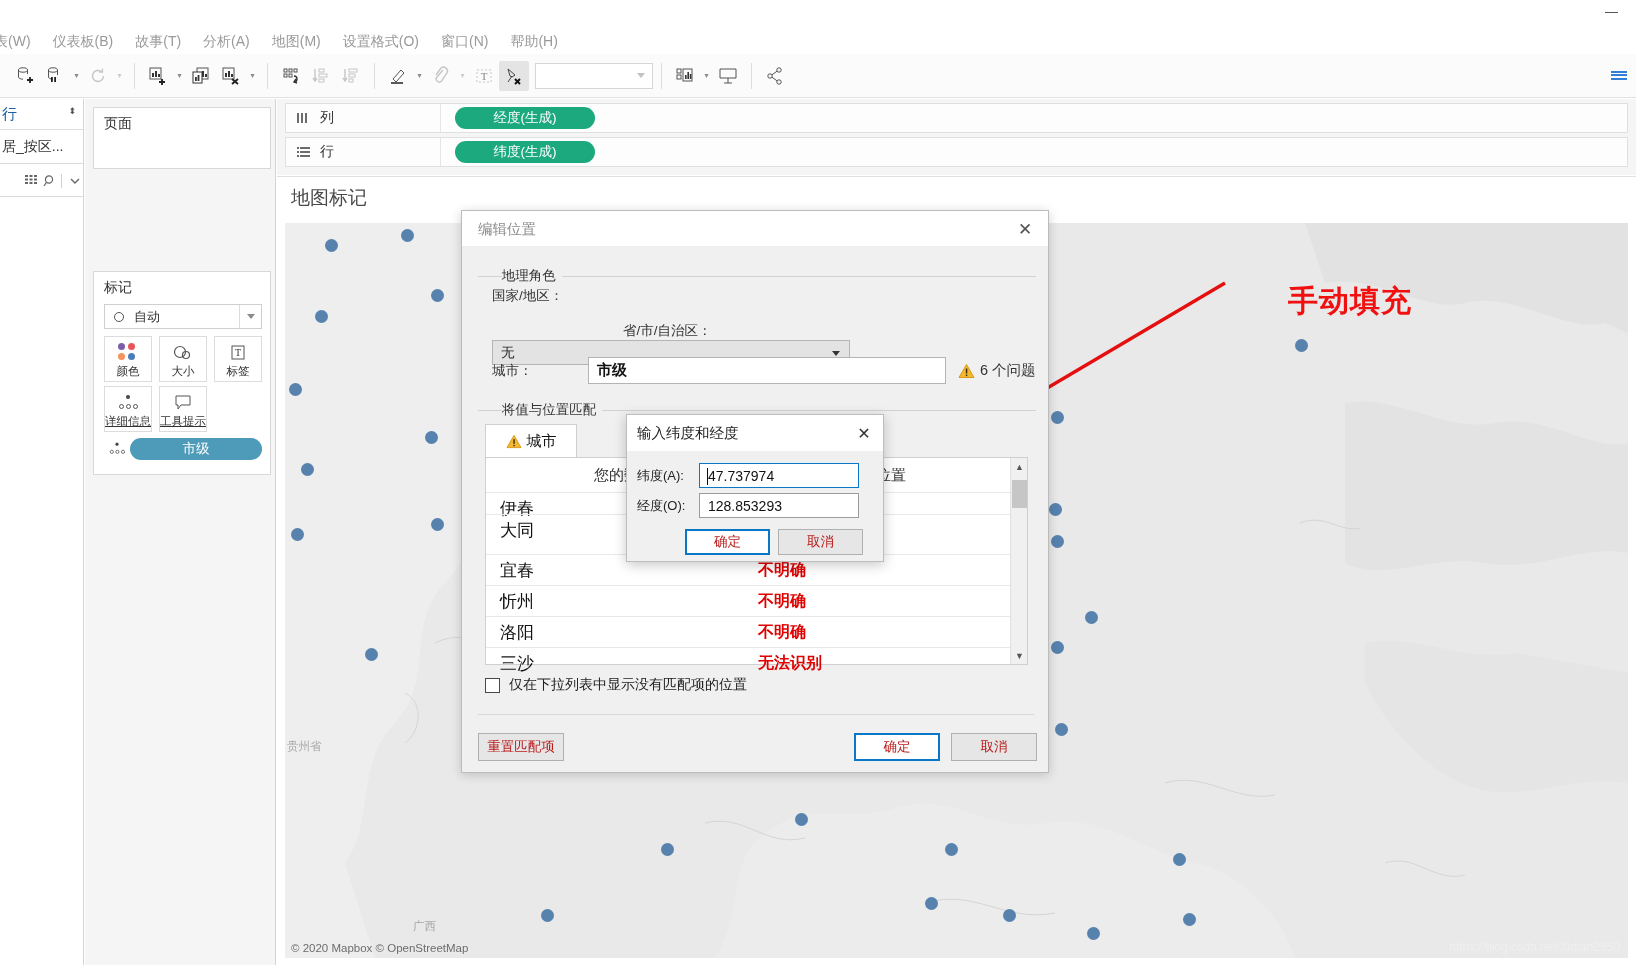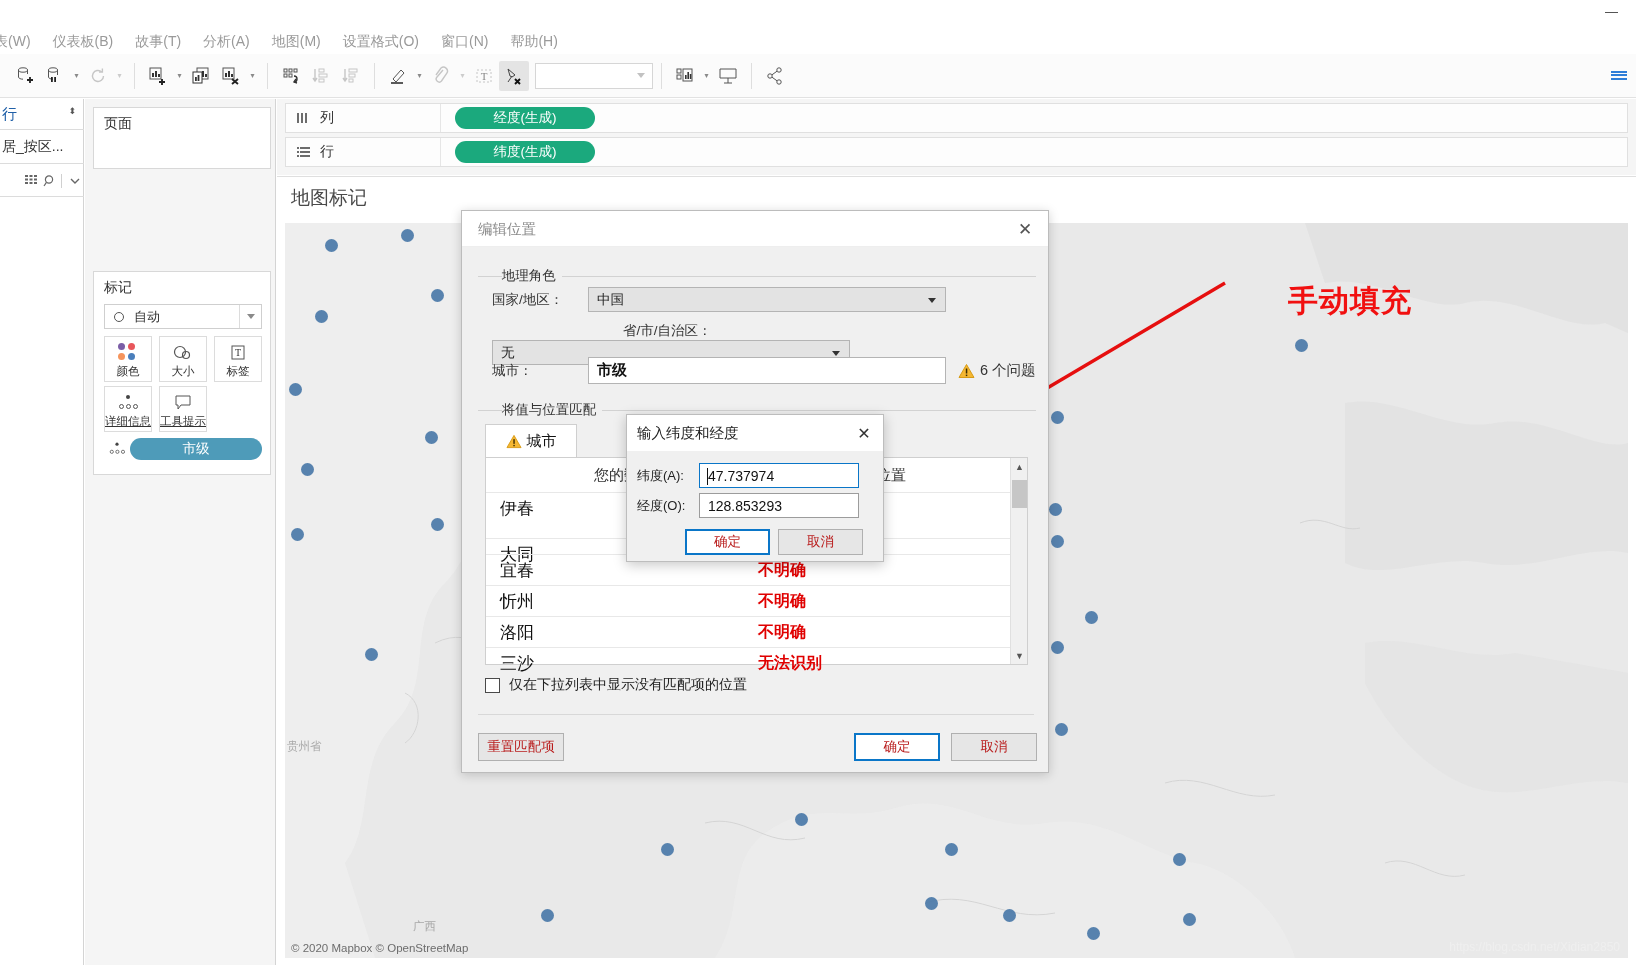--- a/index.html
+++ b/index.html
@@ -751,24 +751,20 @@
       <span class="t">编辑位置</span>
       <span class="dlg-close">✕</span>
     </div>
 
     <fieldset class="group" style="left:14px; top:56px; width:558px; height:122px;">
       <legend>地理角色</legend>
     </fieldset>
 
     <div class="frm-row" style="left:30px; top:76px;">
       <span class="frm-lbl" style="width:96px;">国家/地区：</span>
-      <span class="combo">
-        <span class="v">中国</span>
-        <span class="c"></span>
-      </span>
     </div>
 
     <div class="frm-row" style="left:30px; top:111px;flex-direction:column;">
       <span class="frm-lbl" style="width:96px;">省/市/自治区：</span>
       <span class="combo">
         <span class="v">无</span>
         <span class="c"></span>
       </span>
     </div>
 
@@ -805,21 +801,21 @@
     <div class="tbl-wrap">
       <div class="tbl-head">
         <span class="h1">您的数据</span>
         <span class="h2">匹配位置</span>
       </div>
 
       <div class="trow" style="top:34px;">
         <span class="name">伊春</span>
         <span class="val"></span>
       </div>
-      <div class="trow" style="top:80px;padding-left:24px;">
+      <div class="trow" style="top:56px;padding-left:24px;">
         <span class="name">大同</span>
         <span class="val"></span>
       </div>
       <div class="trow" style="top:96px;">
         <span class="name">宜春</span>
         <span class="val">不明确</span>
       </div>
       <div class="trow" style="top:127px;">
         <span class="name">忻州</span>
         <span class="val">不明确</span>

